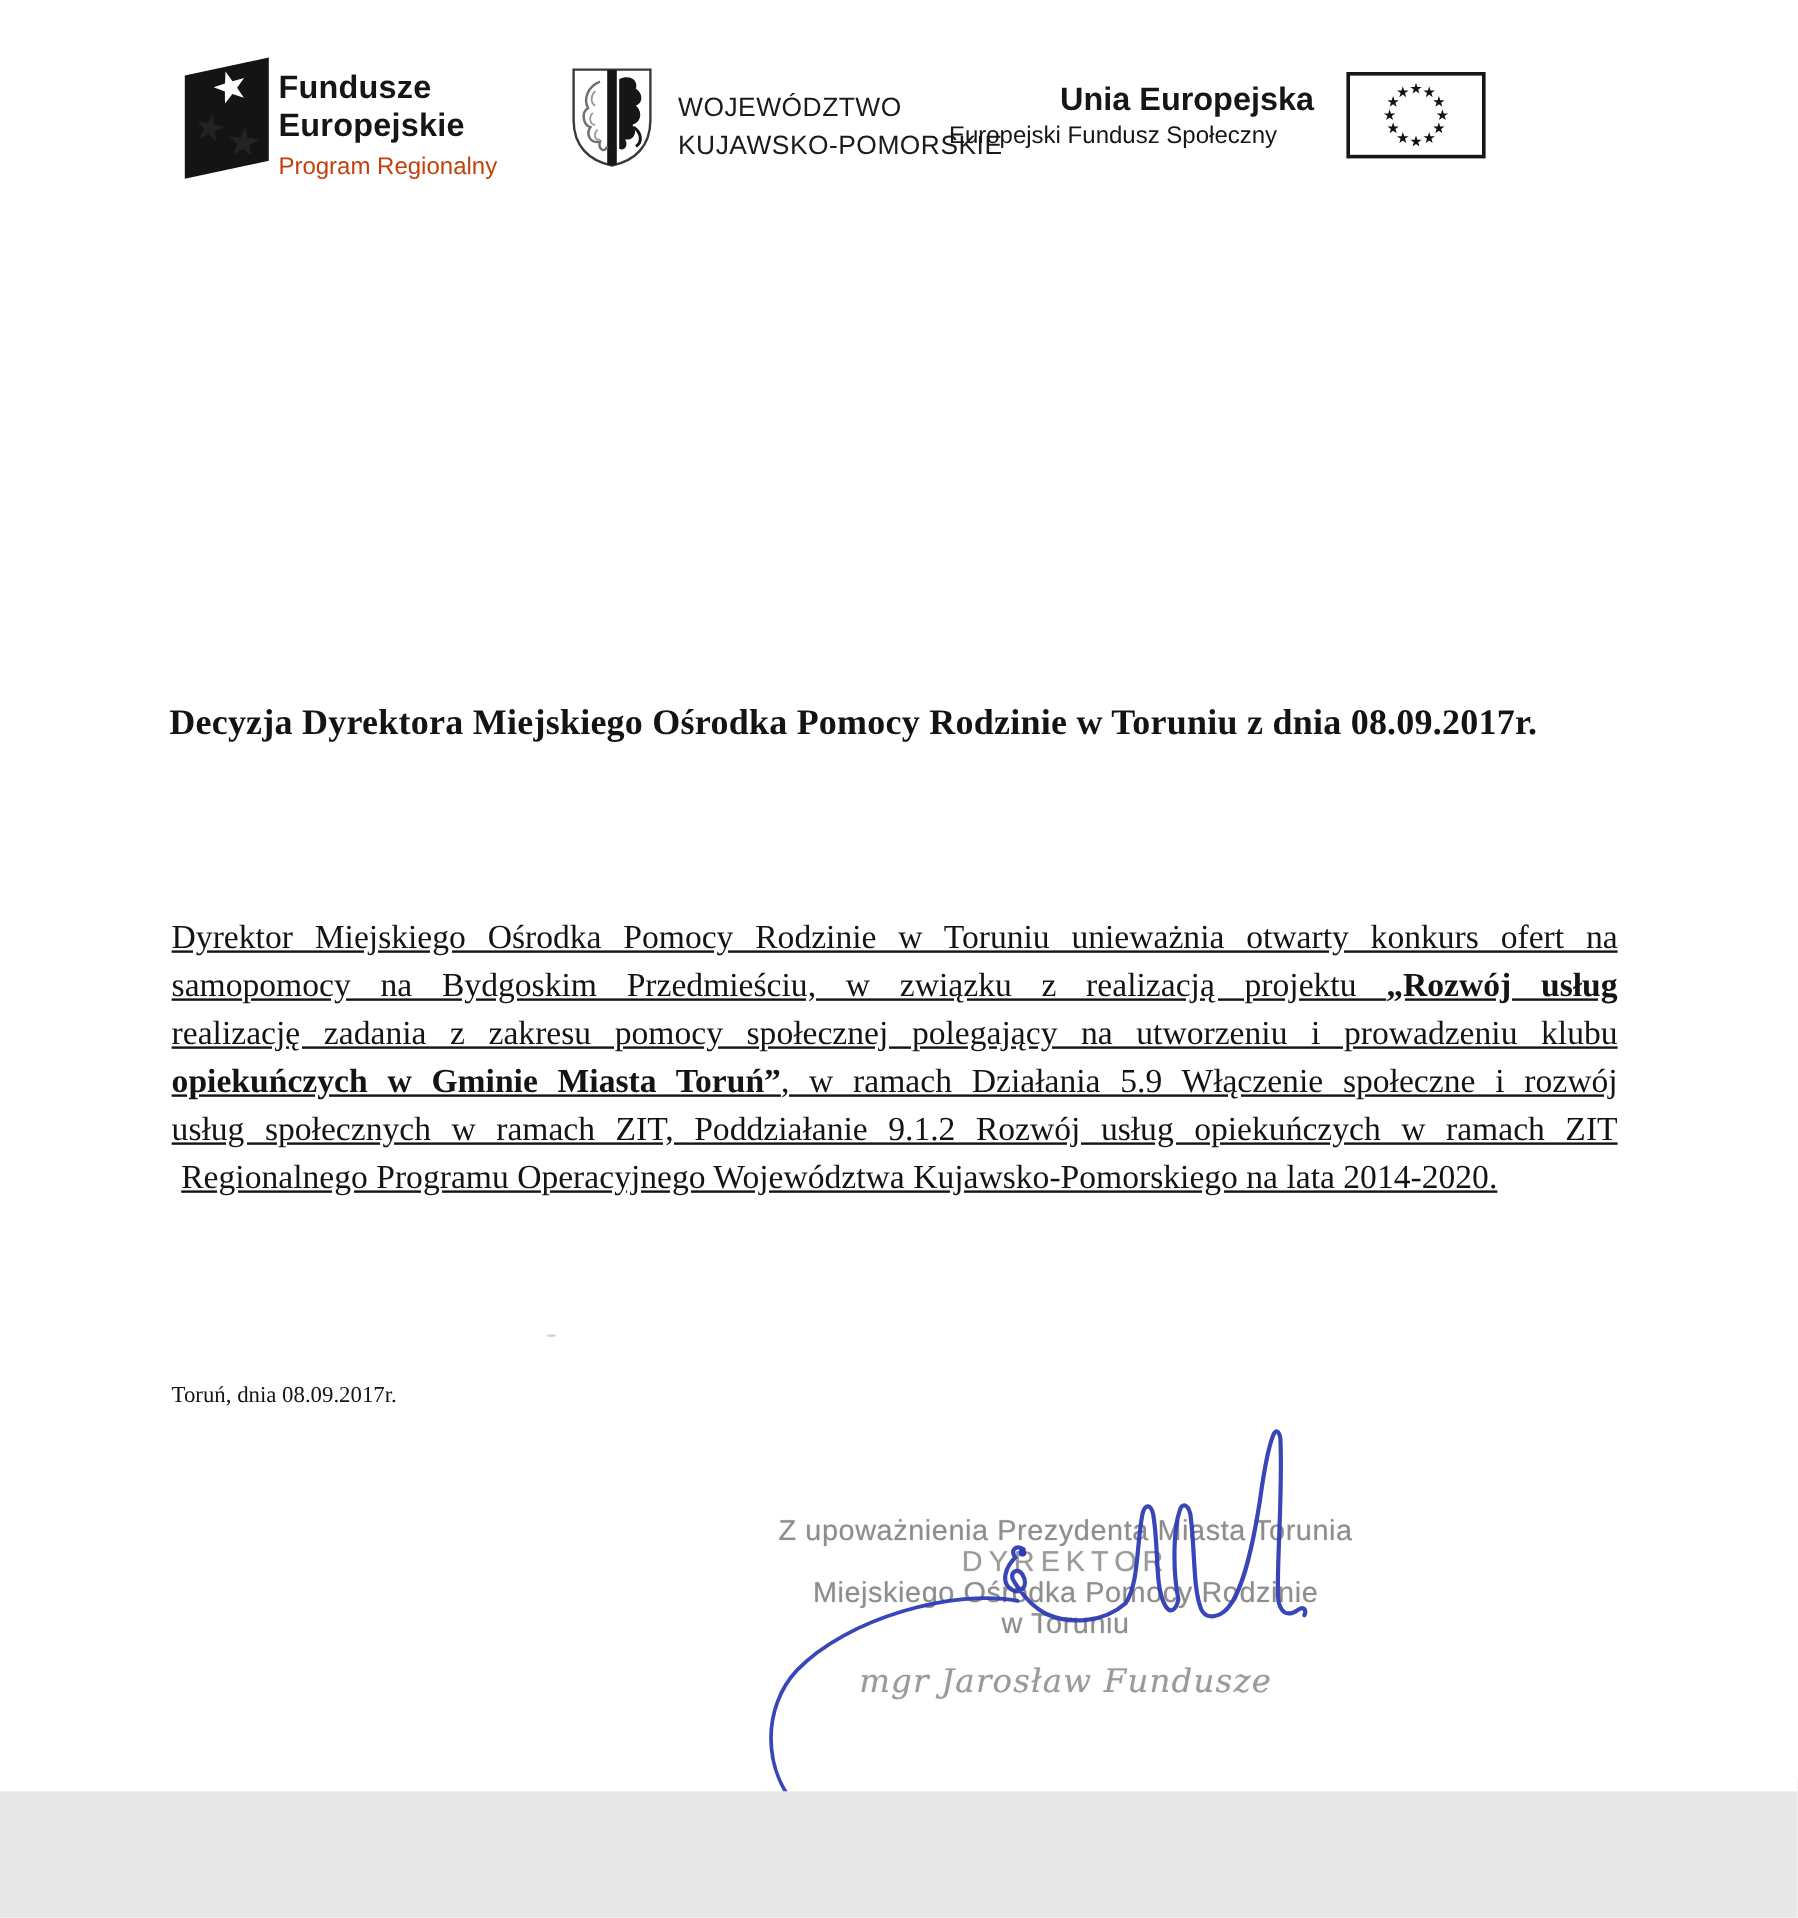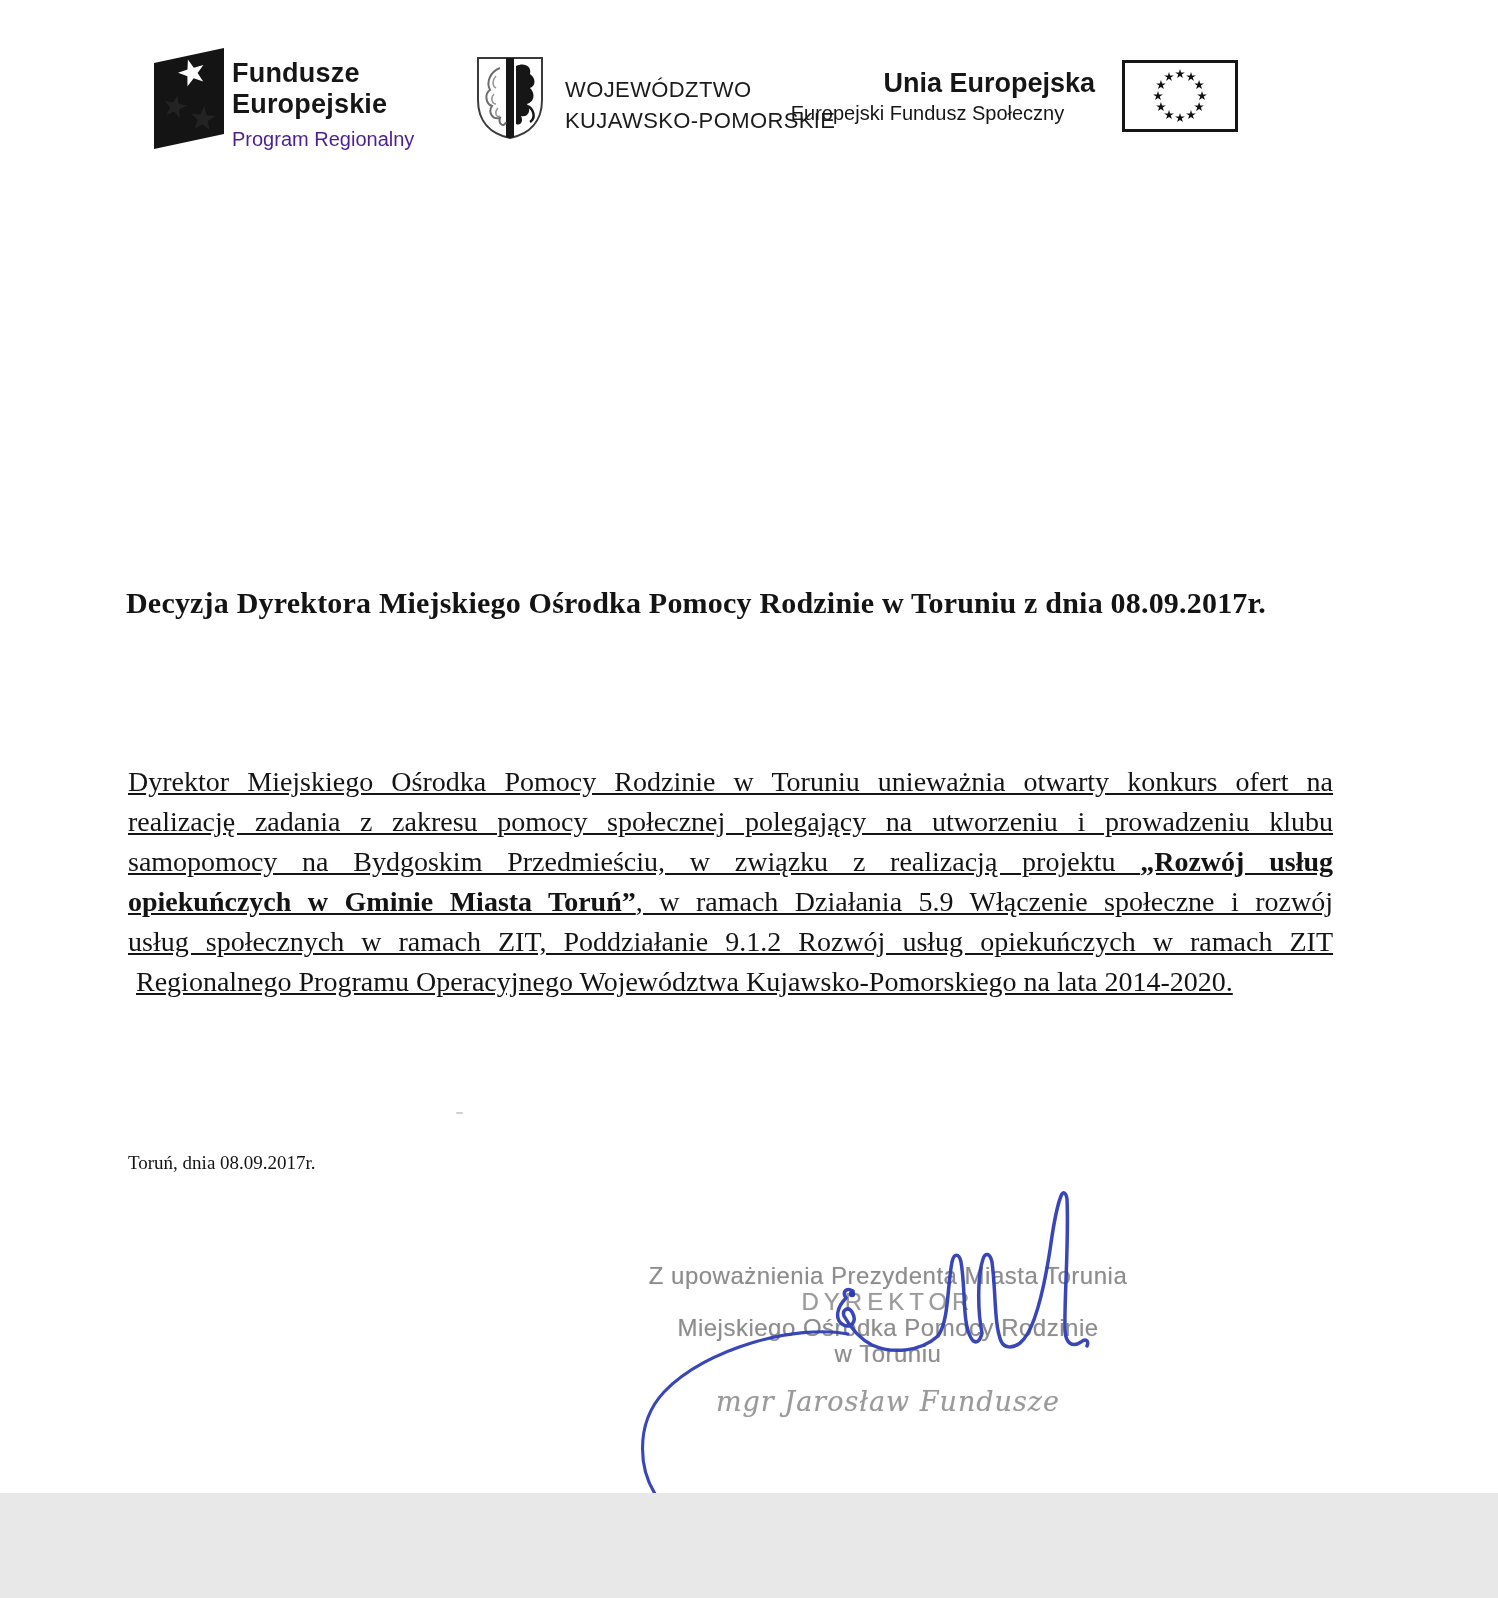--- a/index.html
+++ b/index.html
@@ -6,29 +6,29 @@
   .page {
     position:relative; width:1498px; height:1493px; margin:0 auto;
     background:#ffffff; overflow:hidden;
     font-family:"Liberation Sans", sans-serif; color:#1b1b1b;
   }
   .abs { position:absolute; }
 
   
   .funds-text { left:232px; top:58px; line-height:31px; }
   .funds-title { font-size:27px; font-weight:700; color:#161616; letter-spacing:0.2px; }
-  .funds-sub { font-size:20px; color:#4c1d95; margin-top:4px; }
+  .funds-sub { font-size:20px; color:#c2410c; margin-top:4px; }
   .voiv-text { left:565px; top:74px; line-height:31px; font-size:22px; color:#1b1b1b; letter-spacing:0.4px; }
   .eu-text { left:760px; top:68px; width:335px; text-align:right; line-height:30px; }
   .eu-title { font-size:27px; font-weight:700; color:#161616; }
   .eu-sub { font-size:20px; color:#161616;text-align:center; }
   .eu-flag { left:1122px; top:60px; width:110px; height:66px; border:3px solid #161616; background:#fff; }
 
   
-  .doc-serif { font-family:"Liberation Serif", serif; color:#141414; }
+  .doc-serif { font-family:"Liberation Serif", serif; color:#141414;margin-left:15px; }
   .doc-title { left:126px; top:586px; font-size:30px; font-weight:700; letter-spacing:0.2px; white-space:nowrap; }
   .body-par { left:128px; top:762px; width:1205px; font-size:28px; }
   .body-line { height:40px; line-height:40px; white-space:nowrap; text-align:justify; overflow:visible;text-decoration:underline; }
   .body-line.full { text-align-last:justify; }
   .body-line.last { padding-left:8px; }
   .body-line .b { font-weight:700; }
   .dateline { left:128px; top:1152px; font-size:19px; }
 
   
   .stamp-text {
@@ -107,22 +107,22 @@
           <polygon points="35.9,17.0 37.1,20.5 40.7,20.5 37.8,22.6 38.9,26.0 35.9,23.9 33.0,26.0 34.1,22.6 31.2,20.5 34.8,20.5" fill="#111111"></polygon>
           <polygon points="44.0,8.9 45.1,12.4 48.8,12.4 45.8,14.5 46.9,18.0 44.0,15.8 41.1,18.0 42.2,14.5 39.2,12.4 42.9,12.4" fill="#111111"></polygon>
         </svg>
     </div>
   </div>
 
   <div class="abs doc-serif doc-title">Decyzja Dyrektora Miejskiego Ośrodka Pomocy Rodzinie w Toruniu z dnia 08.09.2017r.</div>
 
   <div class="abs doc-serif body-par">
       <div class="body-line full"><span>Dyrektor Miejskiego Ośrodka Pomocy Rodzinie w Toruniu unieważnia otwarty konkurs ofert na</span></div>
+      <div class="body-line full"><span>samopomocy na Bydgoskim Przedmieściu, w związku z realizacją projektu </span><span class="b">„Rozwój usług</span></div>
       <div class="body-line full"><span>realizację zadania z zakresu pomocy społecznej polegający na utworzeniu i prowadzeniu klubu</span></div>
-      <div class="body-line full"><span>samopomocy na Bydgoskim Przedmieściu, w związku z realizacją projektu </span><span class="b">„Rozwój usług</span></div>
       <div class="body-line full"><span class="b">opiekuńczych w Gminie Miasta Toruń”</span><span>, w ramach Działania 5.9 Włączenie społeczne i rozwój</span></div>
       <div class="body-line full"><span>usług społecznych w ramach ZIT, Poddziałanie 9.1.2 Rozwój usług opiekuńczych w ramach ZIT</span></div>
       <div class="body-line last"><span>Regionalnego Programu Operacyjnego Województwa Kujawsko-Pomorskiego na lata 2014-2020.</span></div>
     </div>
 
   <div class="abs doc-serif dateline">Toruń, dnia 08.09.2017r.</div>
 
   <div class="abs scan-artifact"></div>
 
   <div>

